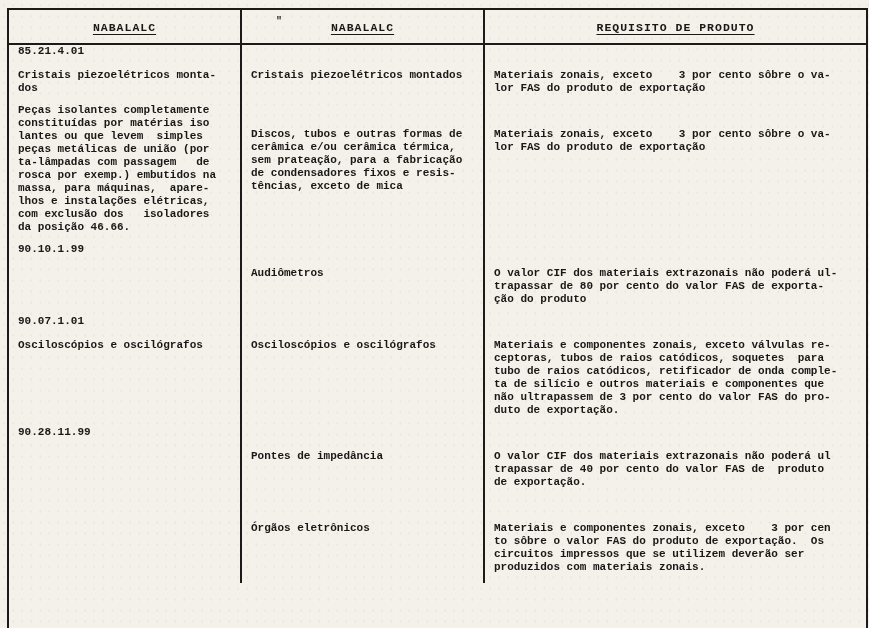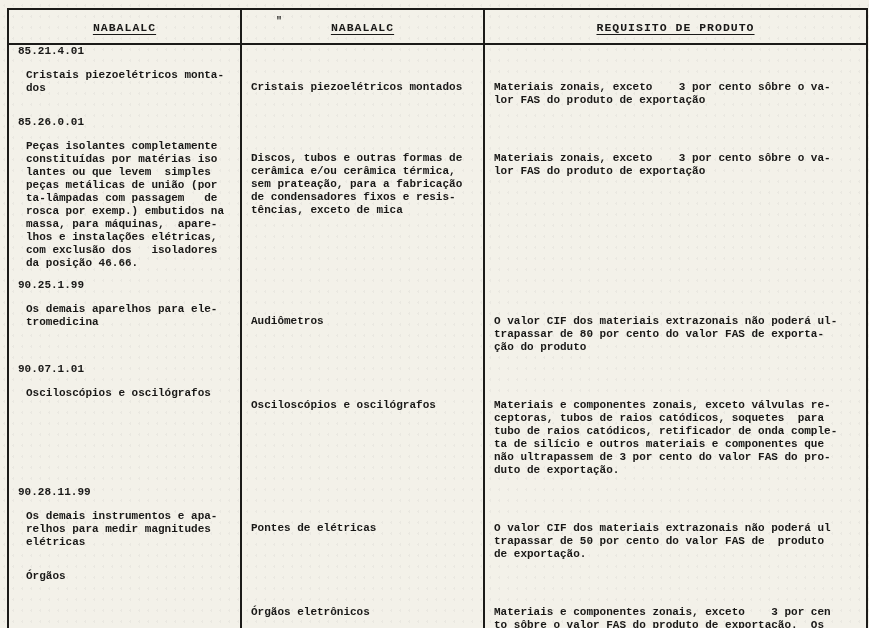--- a/index.html
+++ b/index.html
@@ -33,22 +33,22 @@
   .mark{position:absolute;left:34px;top:6px;font-size:10px;letter-spacing:0;}
   .row .cell{padding-bottom:9px;}
   .code{
     font-size:11px;line-height:13px;font-weight:600;
     margin:0 0 11px 0;white-space:pre;
   }
   .txt{
     font-size:11px;line-height:13px;font-weight:600;
     white-space:pre-wrap;
   }
-  .c1 .txt{margin-left:8px;}
-  .row .c2 .txt,.row .c3 .txt{margin-top:36px;}
+  .c1 .txt{}
+  .row .c2 .txt,.row .c3 .txt{margin-top:24px;}
 </style>
 </head>
 <body>
 
 <div class="page">
   <div class="doc-table">
 
     <div class="hrow">
       <div class="cell c1 th">
         <span class="hl">NABALALC</span>
@@ -72,21 +72,20 @@
         <div class="txt">Cristais piezoelétricos montados</div>
       </div>
       <div class="cell c3">
         <div class="txt">Materiais zonais, exceto    3 por cento sôbre o va-
 lor FAS do produto de exportação</div>
       </div>
     </div>
 
     <div class="row">
       <div class="cell c1">
-        <div class="code">85.26.0.01</div>
         <div class="txt">Peças isolantes completamente
 constituídas por matérias iso
 lantes ou que levem  simples
 peças metálicas de união (por
 ta-lâmpadas com passagem   de
 rosca por exemp.) embutidos na
 massa, para máquinas,  apare-
 lhos e instalações elétricas,
 com exclusão dos   isoladores
 da posição 46.66.</div>
@@ -99,23 +98,21 @@
 tências, exceto de mica</div>
       </div>
       <div class="cell c3">
         <div class="txt">Materiais zonais, exceto    3 por cento sôbre o va-
 lor FAS do produto de exportação</div>
       </div>
     </div>
 
     <div class="row">
       <div class="cell c1">
-        <div class="code">90.25.1.99</div>
-        <div class="txt">Os demais aparelhos para ele-
-tromedicina</div>
+        <div class="code">90.10.1.99</div>
       </div>
       <div class="cell c2">
         <div class="txt">Audiômetros</div>
       </div>
       <div class="cell c3">
         <div class="txt">O valor CIF dos materiais extrazonais não poderá ul-
 trapassar de 80 por cento do valor FAS de exporta-
 ção do produto</div>
       </div>
     </div>
@@ -134,37 +131,33 @@
 tubo de raios catódicos, retificador de onda comple-
 ta de silício e outros materiais e componentes que
 não ultrapassem de 3 por cento do valor FAS do pro-
 duto de exportação.</div>
       </div>
     </div>
 
     <div class="row">
       <div class="cell c1">
         <div class="code">90.28.11.99</div>
-        <div class="txt">Os demais instrumentos e apa-
-relhos para medir magnitudes
-elétricas</div>
       </div>
       <div class="cell c2">
-        <div class="txt">Pontes de elétricas</div>
+        <div class="txt">Pontes de impedância</div>
       </div>
       <div class="cell c3">
         <div class="txt">O valor CIF dos materiais extrazonais não poderá ul
-trapassar de 50 por cento do valor FAS de  produto
+trapassar de 40 por cento do valor FAS de  produto
 de exportação.</div>
       </div>
     </div>
 
     <div class="row">
       <div class="cell c1">
-        <div class="txt">Órgãos</div>
       </div>
       <div class="cell c2">
         <div class="txt">Órgãos eletrônicos</div>
       </div>
       <div class="cell c3">
         <div class="txt">Materiais e componentes zonais, exceto    3 por cen
 to sôbre o valor FAS do produto de exportação.  Os
 circuitos impressos que se utilizem deverão ser
 produzidos com materiais zonais.</div>
       </div>

